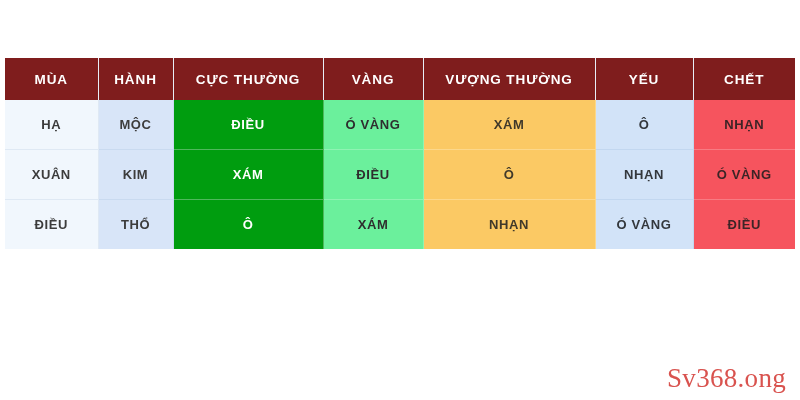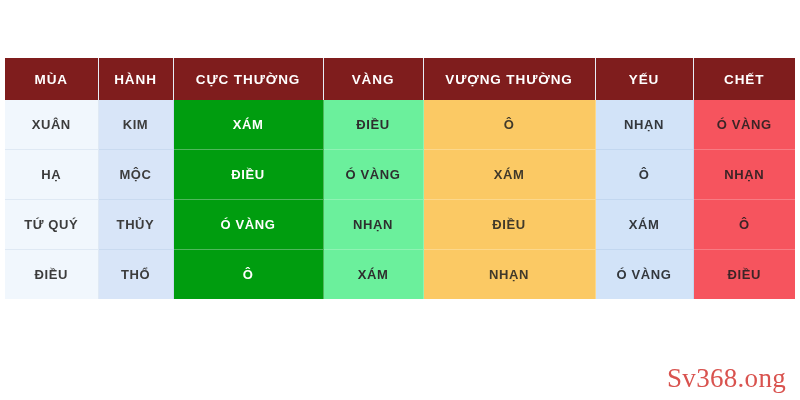--- a/index.html
+++ b/index.html
@@ -138,45 +138,36 @@
         <th>HÀNH</th>
         <th>CỰC THƯỜNG</th>
         <th>VÀNG</th>
         <th>VƯỢNG THƯỜNG</th>
         <th>YẾU</th>
         <th>CHẾT</th>
       </tr>
     </thead>
     <tbody>
       <tr>
-        <td class="col-mua">XUÂN</td>
-        <td class="col-hanh">KIM</td>
-        <td class="col-cucvuong">XÁM</td>
-        <td class="col-vuong">ĐIỀU</td>
-        <td class="col-binhthuong">Ô</td>
-        <td class="col-yeu">NHẠN</td>
-        <td class="col-chet">Ó VÀNG</td>
-      </tr>
-      <tr>
         <td class="col-mua">HẠ</td>
         <td class="col-hanh">MỘC</td>
         <td class="col-cucvuong">ĐIỀU</td>
         <td class="col-vuong">Ó VÀNG</td>
         <td class="col-binhthuong">XÁM</td>
         <td class="col-yeu">Ô</td>
         <td class="col-chet">NHẠN</td>
       </tr>
       <tr>
-        <td class="col-mua">TỨ QUÝ</td>
-        <td class="col-hanh">THỦY</td>
-        <td class="col-cucvuong">Ó VÀNG</td>
-        <td class="col-vuong">NHẠN</td>
-        <td class="col-binhthuong">ĐIỀU</td>
-        <td class="col-yeu">XÁM</td>
-        <td class="col-chet">Ô</td>
+        <td class="col-mua">XUÂN</td>
+        <td class="col-hanh">KIM</td>
+        <td class="col-cucvuong">XÁM</td>
+        <td class="col-vuong">ĐIỀU</td>
+        <td class="col-binhthuong">Ô</td>
+        <td class="col-yeu">NHẠN</td>
+        <td class="col-chet">Ó VÀNG</td>
       </tr>
       <tr>
         <td class="col-mua">ĐIỀU</td>
         <td class="col-hanh">THỔ</td>
         <td class="col-cucvuong">Ô</td>
         <td class="col-vuong">XÁM</td>
         <td class="col-binhthuong">NHẠN</td>
         <td class="col-yeu">Ó VÀNG</td>
         <td class="col-chet">ĐIỀU</td>
       </tr>

